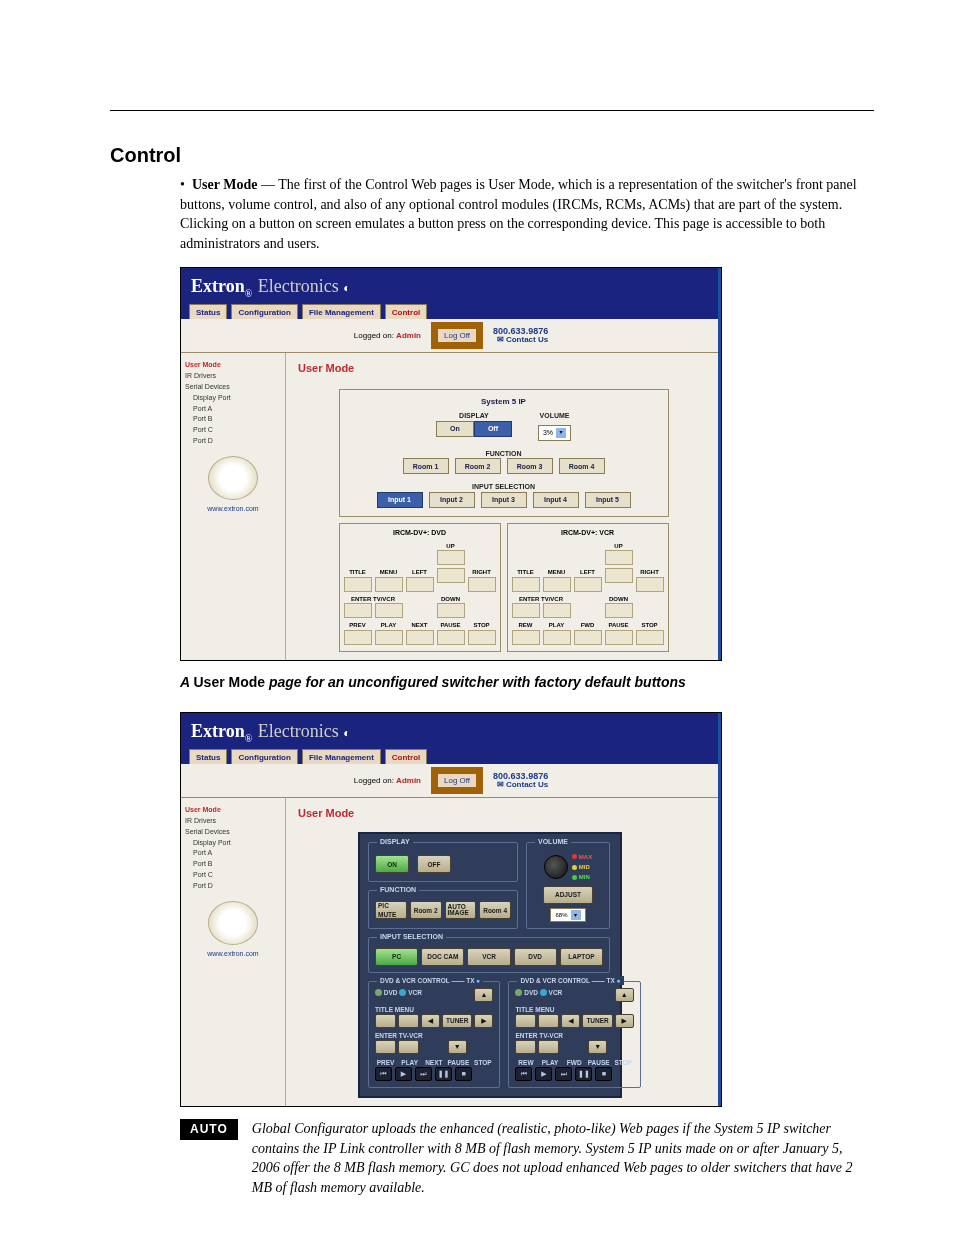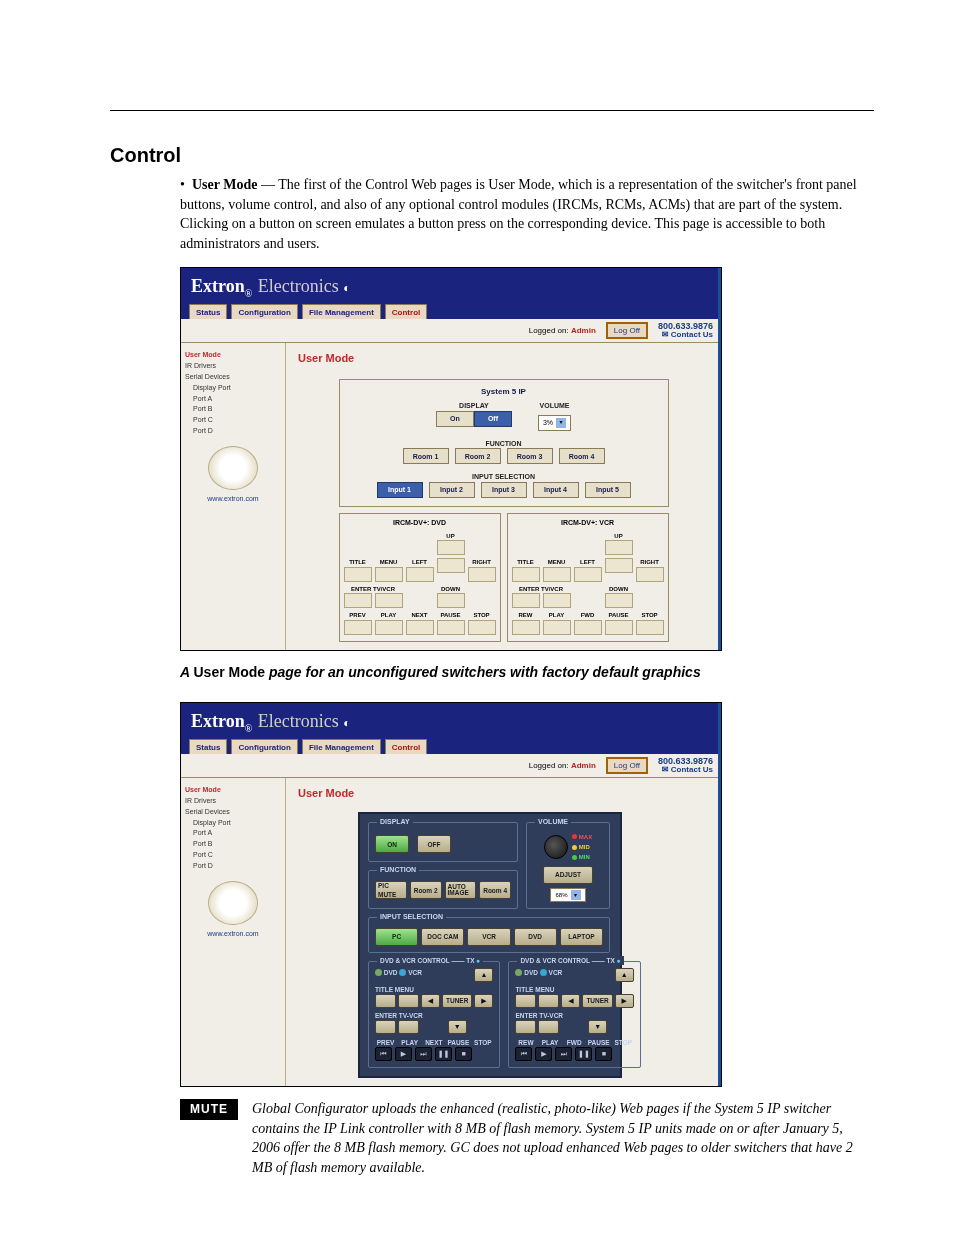--- a/index.html
+++ b/index.html
@@ -91,31 +91,31 @@
     border: 1px solid #8a7a55;
     border-bottom: none;
     font-size: 8px;
     font-weight: bold;
     padding: 2px 6px 1px 6px;
     color: #1a237e;
   }
   .tab.active { color: #aa1111; }
   .subbar {
     display: flex;
-    justify-content: flex-end;
+    justify-content: center;
     align-items: center;
     gap: 10px;
     border-bottom: 1px solid #9c8c64;
     padding: 3px 8px;
     font-size: 8px;
     background: #f0eee7;
   }
   .subbar .logged b { color: #b22; }
   .subbar .logoff {
-    border: 2px solid #a16207; padding: 1px 6px; background: #ead9c2; color:#1a3a8a;
+    border: 7px solid #a16207; padding: 1px 6px; background: #ead9c2; color:#1a3a8a;
   }
   .subbar .phone { color:#1a3a8a; font-weight:bold; font-size:9px;}
   .subbar .contact { color:#1a3a8a; font-weight:bold; }
   .shotbody {
     display: flex;
     min-height: 260px;
   }
   .sidebar {
     width: 96px;
     border-right: 1px solid #b9ad88;
@@ -455,21 +455,21 @@
                   </div>
               </div>
             </div>
           </div>
         </div>
       </div>
     </div>
   </div>
 
   <p class="caption">
-    <span>A </span><b>User Mode</b><span> page for an unconfigured switchers with factory default graphics</span>
+    <span>A </span><b>User Mode</b><span> page for an unconfigured switcher with factory default buttons</span>
   </p>
 
   <div class="shot">
     <div class="shot-right-border"></div>
     <div class="brandbar">
       <b><span>Extron</span></b><span class="sub">®</span><span class="gray"> Electronics</span> <span style="font-size:12px">◐</span>
     </div>
     <div class="tabs">
       <div class="tab">Status</div>
       <div class="tab">Configuration</div>
@@ -627,16 +627,16 @@
               </div>
             </div>
           </div>
         </div>
       </div>
     </div>
   </div>
 
 
   <div class="note-row">
-    <div class="note-badge">MUTE</div>
+    <div class="note-badge">AUTO</div>
     <div class="note-text">Global Configurator uploads the enhanced (realistic, photo-like) Web pages if the System 5 IP switcher contains the IP Link controller with 8 MB of flash memory.  System 5 IP units made on or after January 5, 2006 offer the 8 MB flash memory.  GC does not upload enhanced Web pages to older switchers that have 2 MB of flash memory available.</div>
   </div>
 </div>
 
 </body></html>

